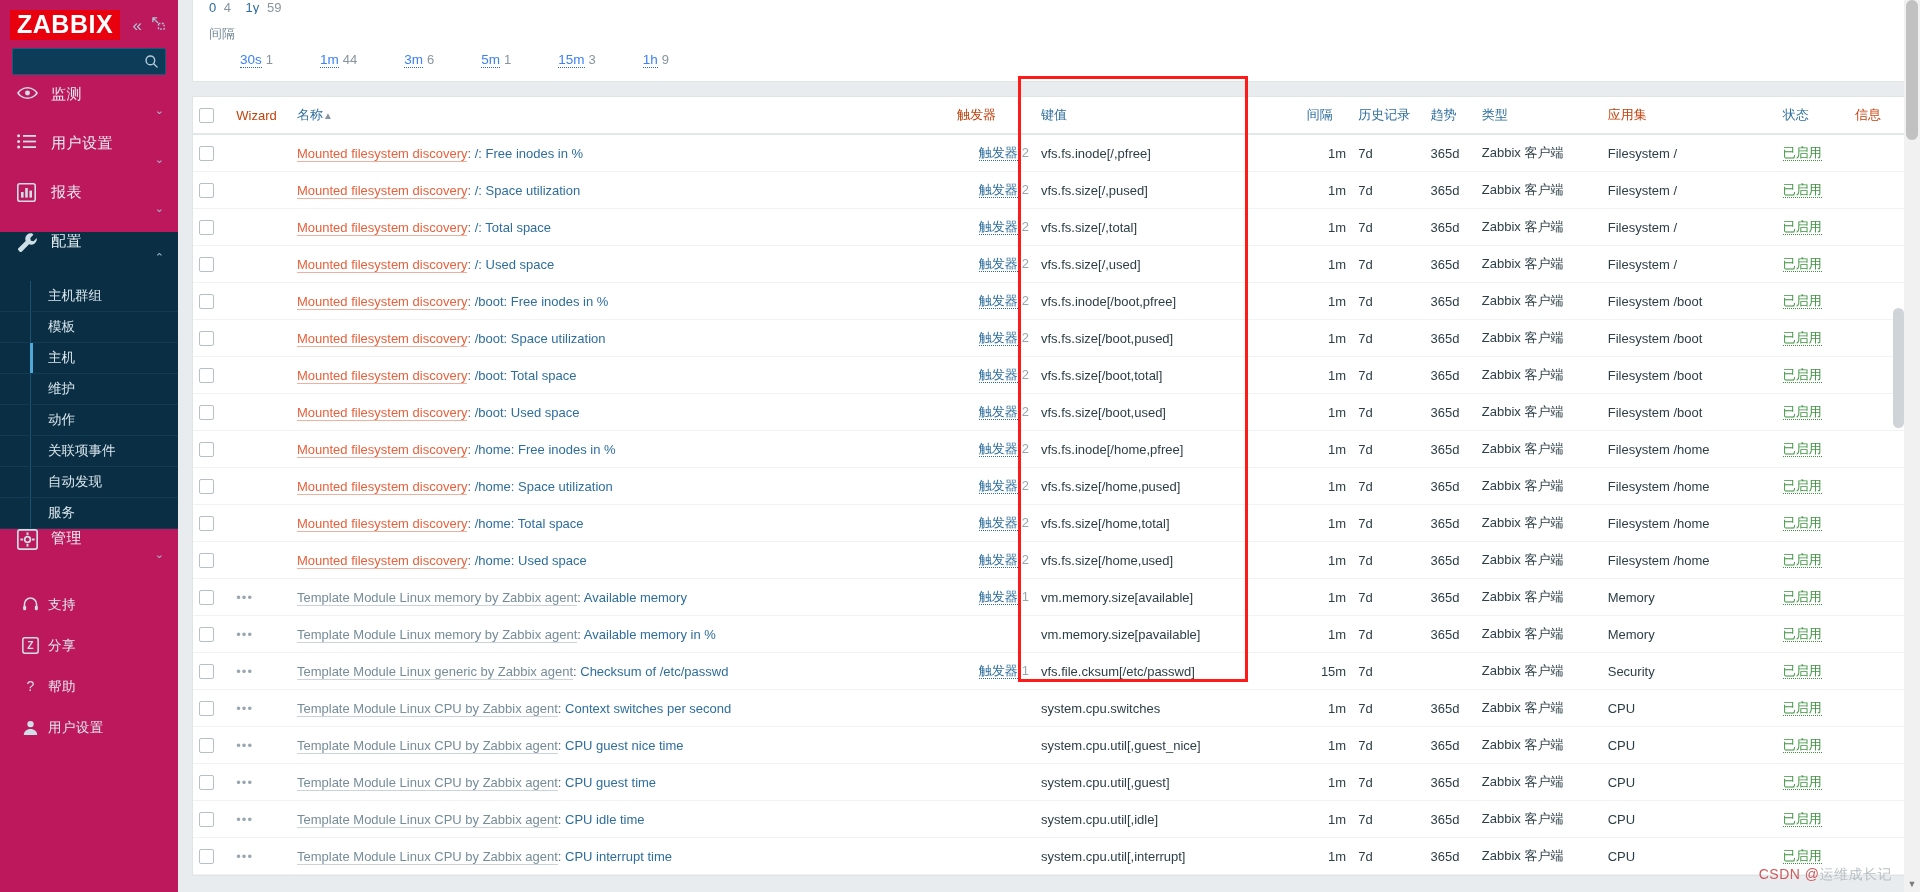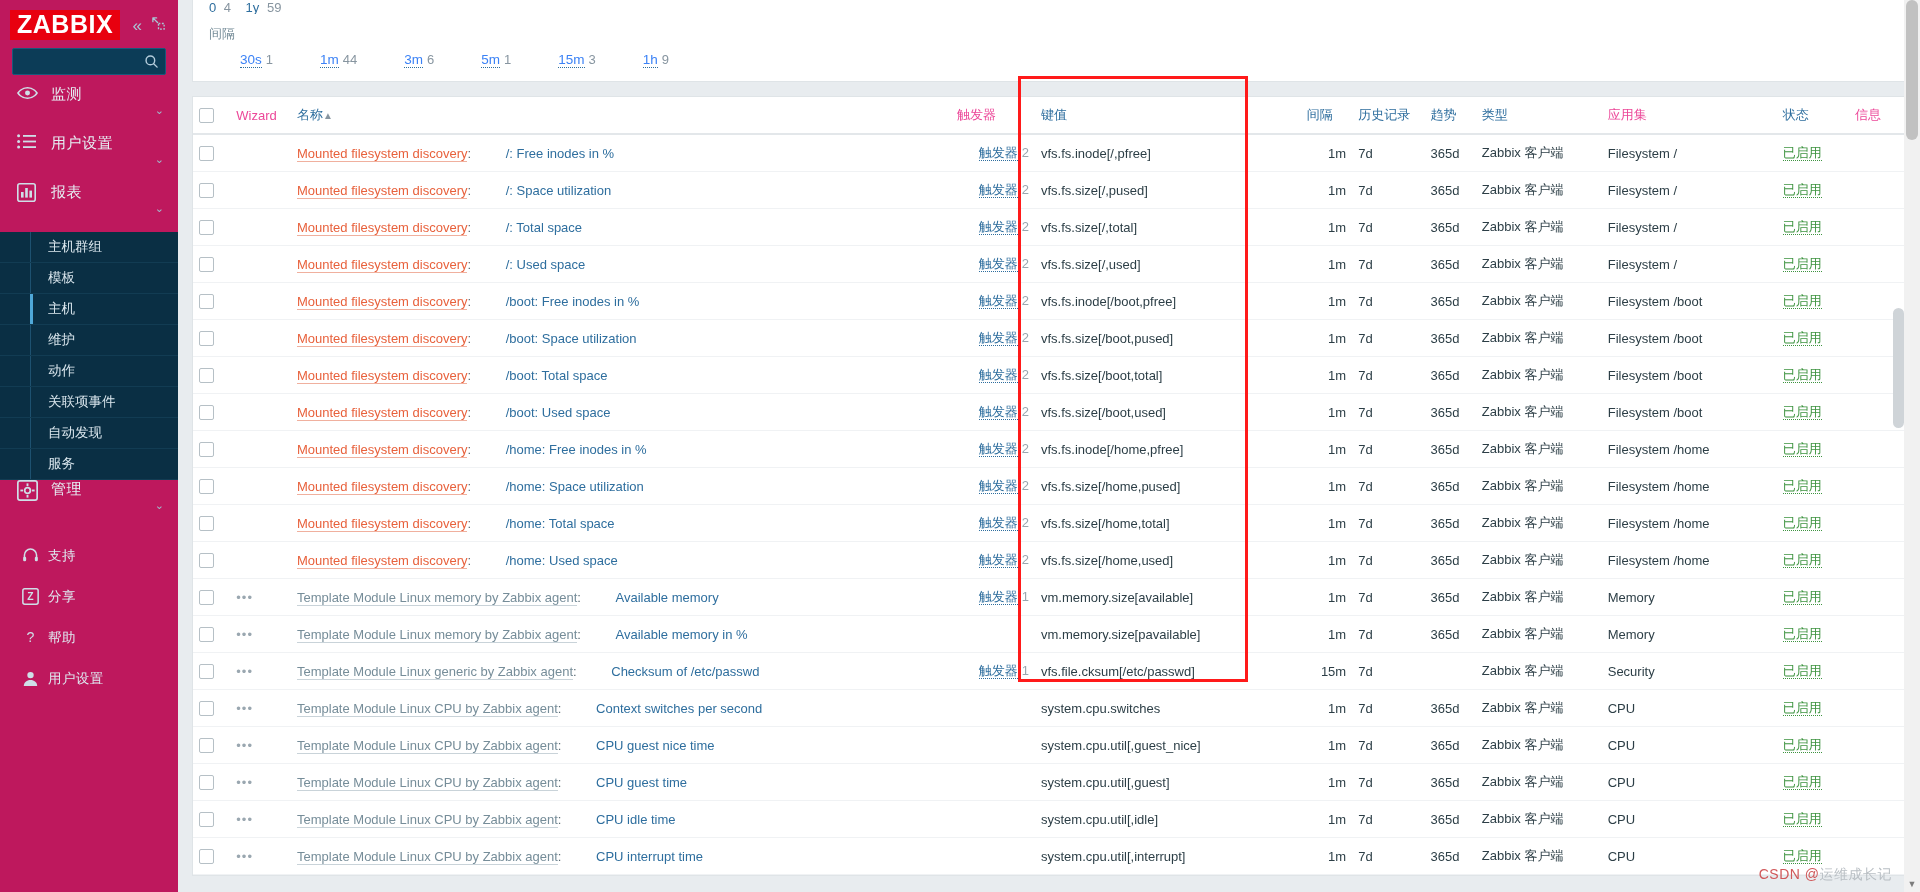--- a/index.html
+++ b/index.html
@@ -142,21 +142,21 @@
   .chip-count { color: #8795a0; margin-left: 4px; font-size: 13px; }
 
   .table-card {
     margin: 14px 14px 0 14px;
     background: #fff;
     border: 1px solid #dfe4e7;
   }
   table.items { width: 100%; border-collapse: collapse; table-layout: fixed; }
   table.items th {
     font-size: 13px; font-weight: normal;
-    color: #ec4899;
+    color: #c2410c;
     text-align: left;
     padding: 9px 6px 9px 6px;
     border-bottom: 2px solid #e3e7ea;
     white-space: nowrap;
   }
   table.items th.lnk { color: #2e6e9e; }
   table.items td {
     font-size: 13px;
     color: #2c3e46;
     padding: 9px 6px;
@@ -186,21 +186,21 @@
   .cb {
     width: 15px; height: 15px;
     border: 1px solid #b6c0c6;
     background: #fff; border-radius: 2px;
     display: inline-block; vertical-align: middle;
   }
   .dots { color: #9aa7b0; letter-spacing: 1px; font-size: 13px; }
 
   .lnk-red   { color: #e8613c; border-bottom: 1px solid #f0b09e; text-decoration: none; }
   .lnk-gray  { color: #768d99; border-bottom: 1px solid #c9d3d9; text-decoration: none; }
-  .lnk-blue  { color: #2e6e9e; text-decoration: none; margin-left: 31px; }
+  .lnk-blue  { color: #2e6e9e; text-decoration: none; }
   .lnk-trig  { color: #2e6e9e; border-bottom: 1px dotted #2e6e9e; }
   .trig-num  { color: #9aa7b0; margin-left: 4px; }
   .state-en  { color: #3e9440; border-bottom: 1px dotted #3e9440; }
 
   
   #redbox {
     position: absolute;
     left: 1018px; top: 76px;
     width: 230px; height: 606px;
     border: 3px solid #ff1a1a;
@@ -303,20 +303,29 @@
         <rect x="0.8" y="0.8" width="17.4" height="17.4" rx="2" fill="none" stroke="#cfdfe8" stroke-width="1.6"></rect>
         <rect x="4" y="9" width="2.6" height="5.6" fill="#cfdfe8"></rect>
         <rect x="8.2" y="5" width="2.6" height="9.6" fill="#cfdfe8"></rect>
         <rect x="12.4" y="7.6" width="2.6" height="7" fill="#cfdfe8"></rect>
       </svg>
     </span>
     <span class="nav-label">报表</span>
     <span class="nav-chev">⌄</span>
   </div>
 
+  <div class="nav-item active">
+    <span class="nav-ico">
+      <svg width="21" height="21" viewBox="0 0 22 22" fill="#cfdfe8">
+        <path d="M15.6 1.3a6 6 0 0 0-6.5 8.1L1.7 16.8a1.8 1.8 0 0 0 0 2.6l.9.9a1.8 1.8 0 0 0 2.6 0l7.4-7.4a6 6 0 0 0 8.1-6.5l-3.3 3.3-2.9-.6-.6-2.9 3.3-3.3z"></path>
+      </svg>
+    </span>
+    <span class="nav-label">配置</span>
+    <span class="nav-chev">⌃</span>
+  </div>
 
   <div class="submenu">
     <div class="sub-item">
         <span>主机群组</span>
       </div>
     <div class="sub-item">
         <span>模板</span>
       </div>
     <div class="sub-item active">
         <span>主机</span>

